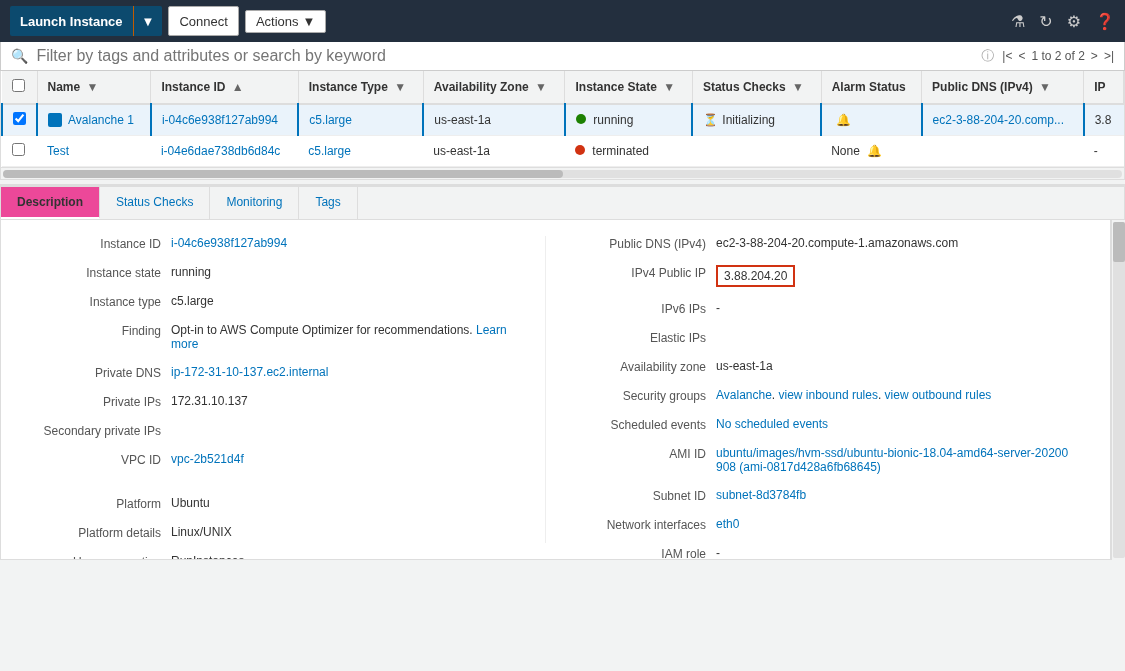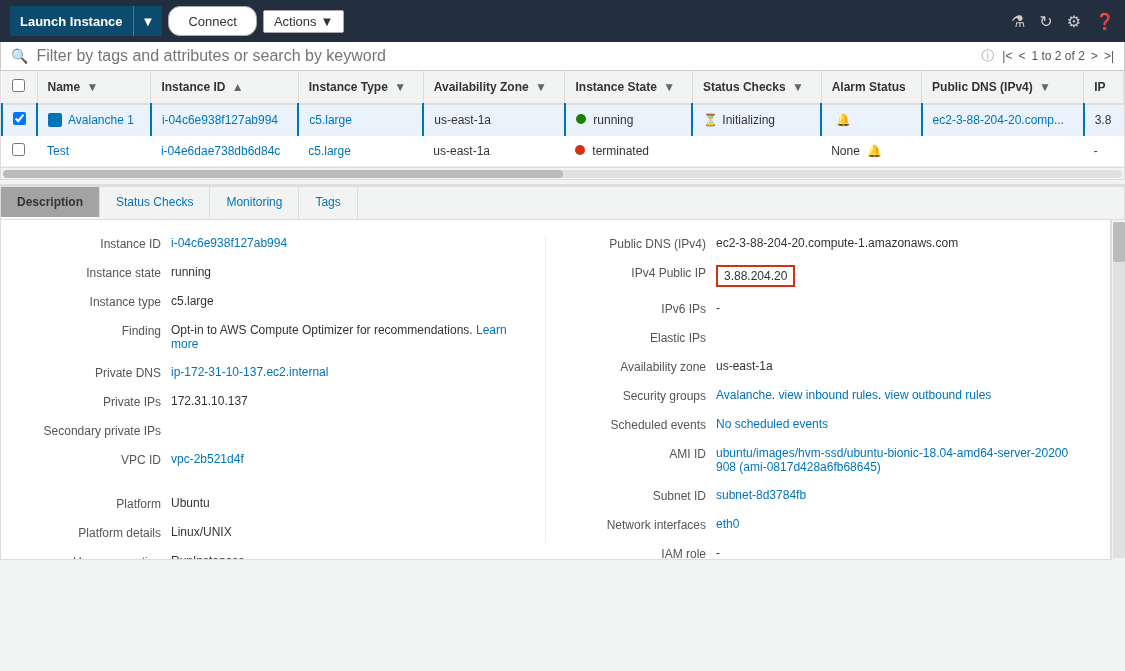--- a/index.html
+++ b/index.html
@@ -15,21 +15,21 @@
       color: #fff; font-size: 13px; font-weight: bold; cursor: pointer;
       border-radius: 2px; height: 30px;
     }
     .btn-launch-main { padding: 0 10px; }
     .btn-launch-arrow {
       border-left: 1px solid #c05a00; padding: 0 8px; height: 100%;
       display: flex; align-items: center;
     }
     .btn-connect {
       background: #fff; border: 1px solid #aaa; color: #333;
-      padding: 0 19px; height: 30px; cursor: pointer; border-radius: 12px;
+      padding: 0 10px; height: 30px; cursor: pointer; border-radius: 2px;
       font-size: 13px;
     }
     .btn-actions {
       background: #fff; border: 1px solid #aaa; color: #333;
       padding: 0 10px; height: 23px; cursor: pointer; border-radius: 2px;
       font-size: 13px; display: flex; align-items: center; gap: 4px;
     }
     .toolbar-right {
       margin-left: auto; display: flex; gap: 14px; align-items: center;
     }
@@ -85,21 +85,21 @@
     
     .tabs {
       display: flex; background: #f2f3f3; border: 1px solid #ddd;
       border-top: 3px solid #ddd; margin-top: 4px;
     }
     .tab {
       padding: 8px 16px; cursor: pointer; font-size: 12px;
       border-right: 1px solid #ddd; color: #0073bb;
     }
     .tab.active {
-      background: #a3a3a3; border-bottom: 2px solid #fff;
+      background: #ec4899; border-bottom: 2px solid #fff;
       color: #333; font-weight: bold;
     }
 
     
     .details-panel {
       background: #fff; border: 1px solid #ddd; border-top: none;
       display: flex; padding: 16px 20px; gap: 0;
       overflow-y: auto; max-height: 340px; position: relative;
     }
     .details-col { flex: 1; padding-right: 20px; }

